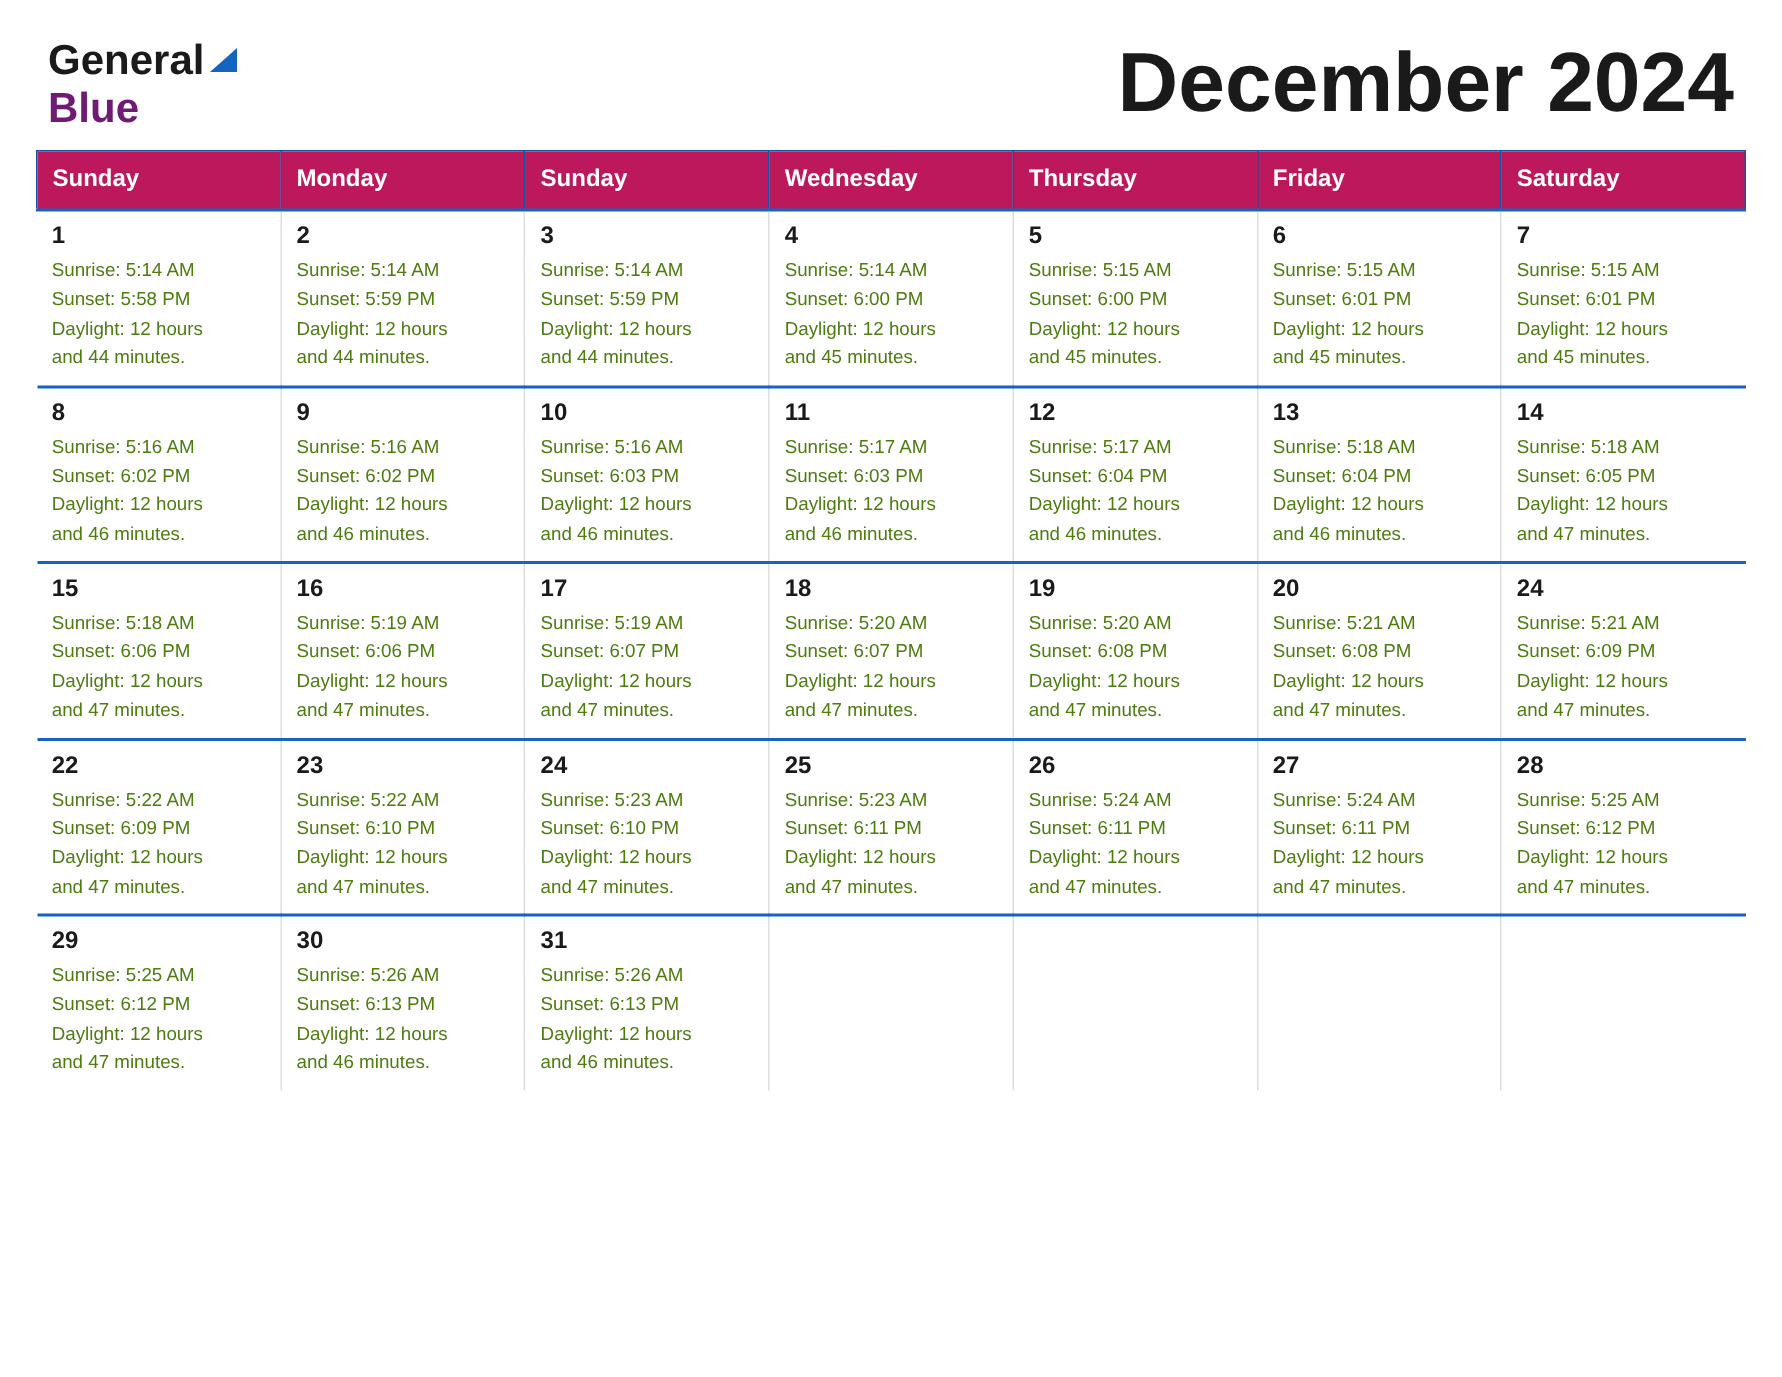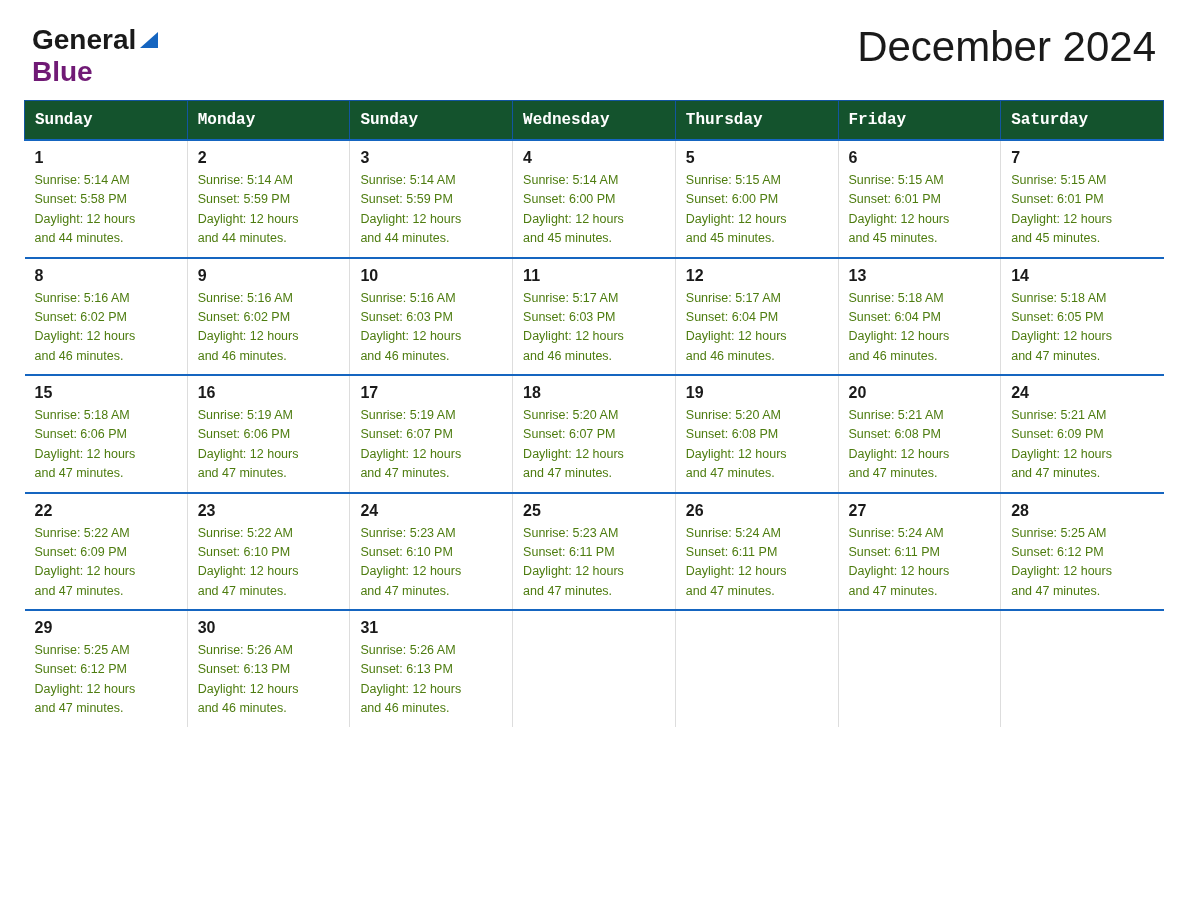--- a/index.html
+++ b/index.html
@@ -23,41 +23,40 @@
     }
     .logo-line {
       display: flex;
       align-items: center;
       justify-content: space-between;
     }
     .title-block {
       text-align: right;
     }
     .title-block h1 {
-      font-size: 42px;
-      font-weight: normal;
+      font-size: 56px;
+      font-weight: bold;
       color: #1a1a1a;
       line-height: 1.1;
     }
     .title-block .subtitle {
       font-size: 20px;
       color: #555;
       margin-top: 4px;
     }
     .calendar-container {
       padding: 0 24px 24px 24px;
     }
     table {
       width: 100%;
       border-collapse: collapse;
       table-layout: fixed;
     }
     thead tr {
-      background-color: #14532d;
-      font-family: Liberation Mono, monospace;
+      background-color: #be185d;
     }
     thead th {
       color: #fff;
       font-size: 16px;
       font-weight: bold;
       padding: 10px 10px;
       text-align: left;
       border: 1px solid #1255a0;
     }
     tbody tr {

